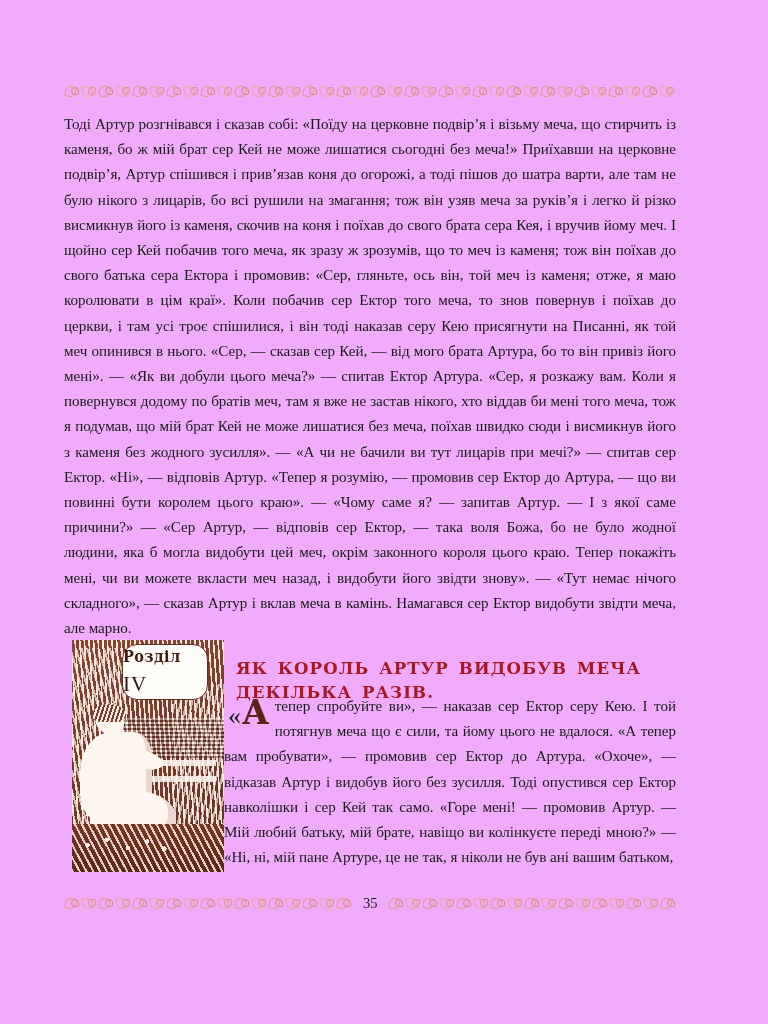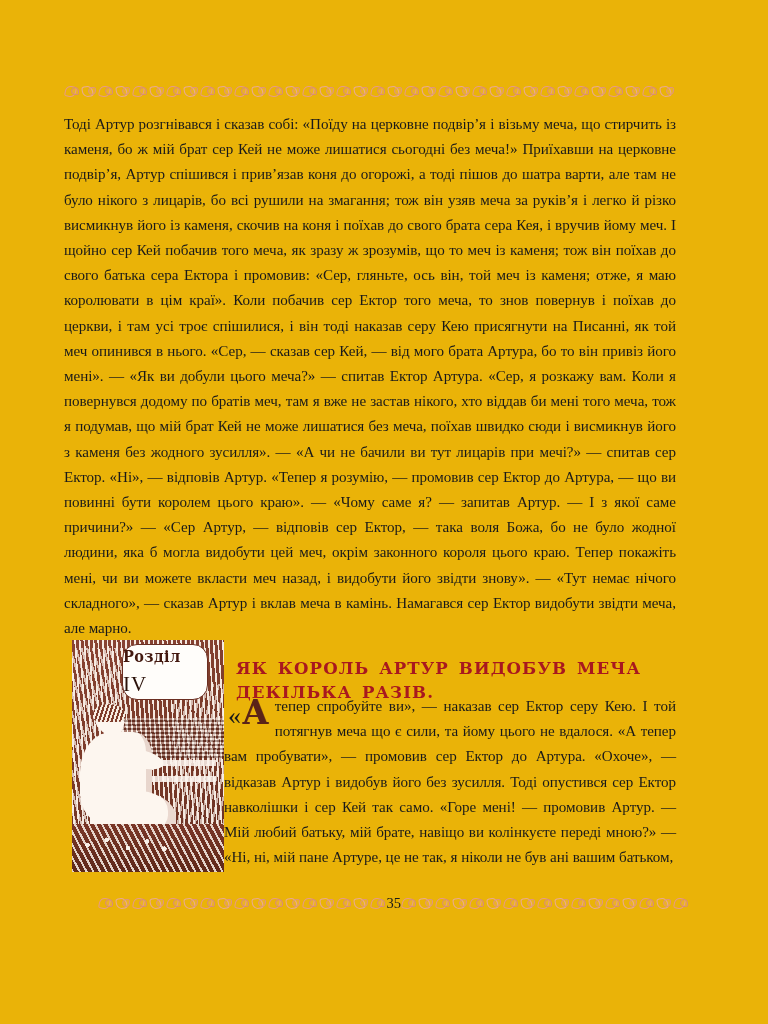--- a/index.html
+++ b/index.html
@@ -14,21 +14,21 @@
     font-family: "Liberation Serif", "DejaVu Serif", serif;
     color: #1a1a1a;
     overflow: hidden;
   }
 
   .page {
     position: absolute;
     left: 0; top: 0;
     width: 768px;
     height: 1024px;
-    background: #eab308;
+    background: #f0abfc;
   }
 
   
   .ornament-rule {
     position: absolute;
     height: 18px;
     overflow: hidden;
     display: flex;
     align-items: center;
   }
@@ -291,27 +291,28 @@
     line-height: 33px;
     color: #5a2318;
     margin: 2px 6px 0 0;
     font-weight: 700;
     text-shadow: 0.6px 0 0 rgba(90,35,24,0.55);
   }
 
   
   .footer {
     position: absolute;
-    left: 78px;
+    left: 64px;
     top: 893px;
     width: 612px;
     height: 20px;
     display: flex;
     align-items: center;
-    justify-content: flex-end;
+    justify-content: space-between;
+    gap: 10px;
   }
   .footer .ornament-rule {
     position: static;
     flex: 0 0 auto;
   }
   .page-number {
     font-size: 14.5px;
     color: #1a1a1a;
     line-height: 1;
     font-family: "Liberation Serif", "DejaVu Serif", serif;

